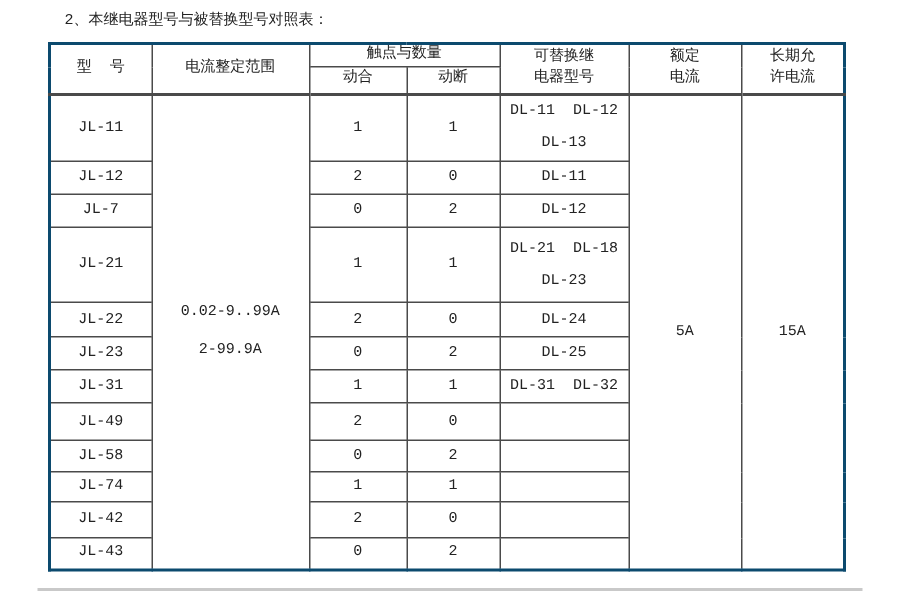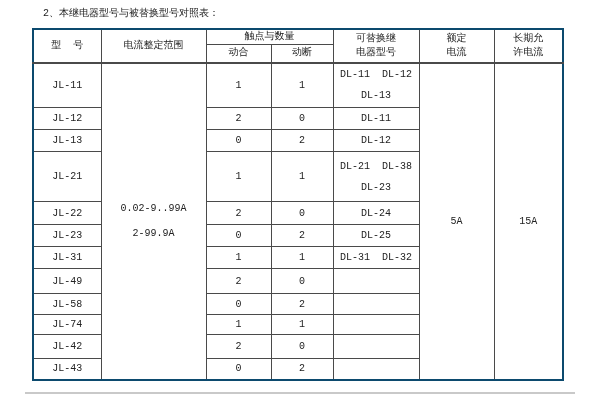--- a/index.html
+++ b/index.html
@@ -76,30 +76,30 @@
         <td rowspan="12">5A</td>
         <td rowspan="12">15A</td>
       </tr>
       <tr class="h22">
         <td>JL-12</td>
         <td>2</td>
         <td>0</td>
         <td class="dl">DL-11</td>
       </tr>
       <tr class="h20">
-        <td>JL-13</td>
+        <td>JL-7</td>
         <td>0</td>
         <td>2</td>
         <td class="dl">DL-12</td>
       </tr>
       <tr class="h50">
         <td>JL-21</td>
         <td>1</td>
         <td>1</td>
-        <td class="dl">DL-21  DL-38
+        <td class="dl">DL-21  DL-18
 DL-23</td>
       </tr>
       <tr class="h23">
         <td>JL-22</td>
         <td>2</td>
         <td>0</td>
         <td class="dl">DL-24</td>
       </tr>
       <tr class="h22">
         <td>JL-23</td>

